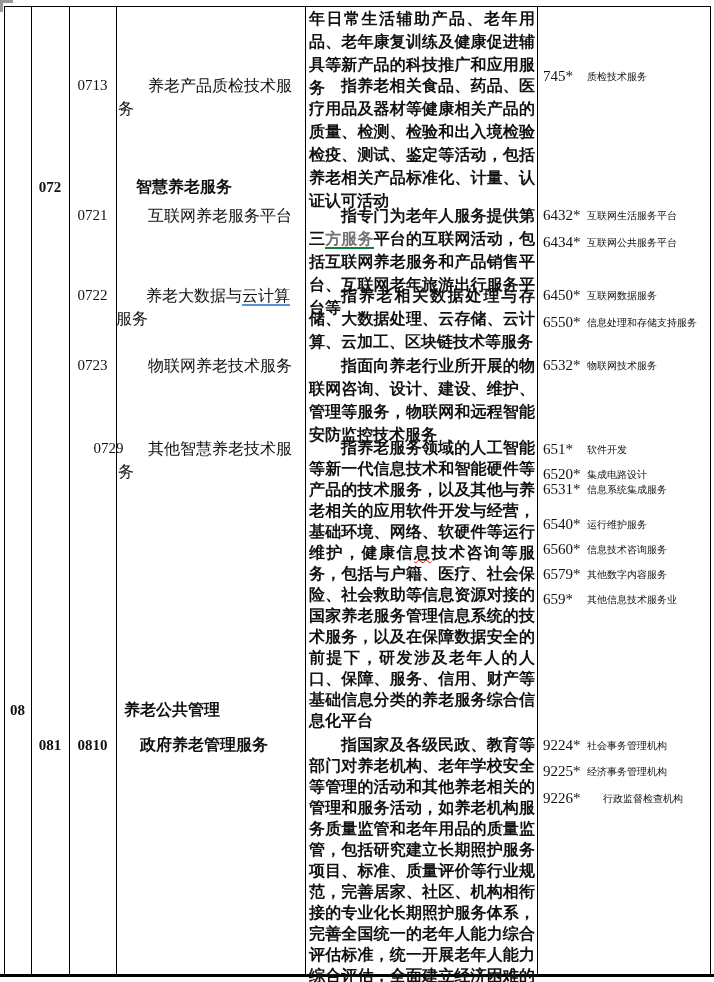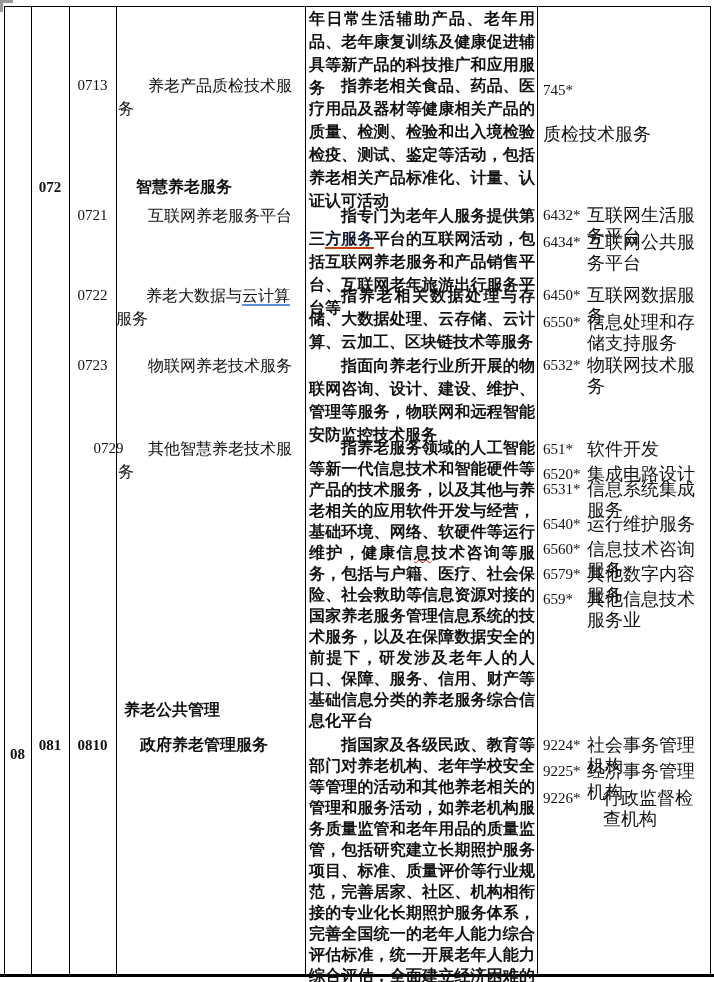--- a/index.html
+++ b/index.html
@@ -17,26 +17,26 @@
   .c3{left:69px;width:47px;}
   .name{left:118px;width:183px;}
   .desc{left:309px;width:226px;text-align:justify;text-justify:inter-ideograph;font-weight:bold;}
   .para{text-indent:32px;}
   .lh21{line-height:21px;}
   .bold{font-weight:bold;}
   .ind06{text-indent:6px;}
   .ind18{text-indent:18px;}
   .ind22{text-indent:22px;}
   .ind30{text-indent:30px;}
-  .ins{color:#0f172a;border-bottom:2px solid #c2410c;}
+  .ins{color:#737373;border-bottom:2px solid #15803d;}
   .ins-dark{color:#111;border-bottom:2px solid #5b8dd9;}
   .sp{text-decoration:underline;text-decoration-style:wavy;text-decoration-color:#e00000;text-decoration-thickness:1px;}
   .ref{position:absolute;left:543px;width:166px;display:flex;line-height:21px;}
   .ref .rc{width:44px;flex:0 0 44px;font-size:15px;}
-  .ref .rl{flex:1;font-size:18px;}
+  .ref .rl{flex:1;font-size:10px;}
 </style>
 </head>
 <body>
 
 <div id="page">
 
   <div class="corner"></div>
   <div class="hline" style="top:6px;"></div>
   <div class="hline-thick" style="top:974px;"></div>
   <div class="vline" style="left:4px;"></div>
@@ -65,29 +65,29 @@
   <div class="cell desc para" style="top:284px;">指养老相关数据处理与存储、大数据处理、云存储、云计算、云加工、区块链技术等服务</div>
 
   <div class="cell code c3" style="top:354px;">0723</div>
   <div class="cell name ind30" style="top:354px;">物联网养老技术服务</div>
   <div class="cell desc para" style="top:354px;">指面向养老行业所开展的物联网咨询、设计、建设、维护、管理等服务，物联网和远程智能安防监控技术服务</div>
 
   <div class="cell code c3" style="top:437px;padding-left:16px;">0729</div>
   <div class="cell name ind30" style="top:437px;">其他智慧养老技术服务</div>
   <div class="cell desc para lh21" style="top:437px;"><span>指养老服务领域的人工智能等新一代信息技术和智能硬件等产品的技术服务，以及其他与养老相关的应用软件开发与经营，基础环境、网络、软硬件等运行维护，健康信</span><span class="sp">息</span><span>技术咨询等服务，包括与户籍、医疗、社会保险、社会救助等信息资源对接的国家养老服务管理信息系统的技术服务，以及在保障数据安全的前提下，研发涉及老年人的人口、保障、服务、信用、财产等基础信息分类的养老服务综合信息化平台</span></div>
 
-  <div class="cell code c1 bold" style="top:699px;margin-top:44px;">08</div>
+  <div class="cell code c1 bold" style="top:699px;">08</div>
   <div class="cell name bold ind06" style="top:698px;">养老公共管理</div>
 
   <div class="cell code c2 bold" style="top:734px;">081</div>
   <div class="cell code c3 bold" style="top:734px;">0810</div>
   <div class="cell name bold ind22" style="top:733px;">政府养老管理服务</div>
   <div class="cell desc para lh21" style="top:734px;">指国家及各级民政、教育等部门对养老机构、老年学校安全等管理的活动和其他养老相关的管理和服务活动，如养老机构服务质量监管和老年用品的质量监管，包括研究建立长期照护服务项目、标准、质量评价等行业规范，完善居家、社区、机构相衔接的专业化长期照护服务体系，完善全国统一的老年人能力综合评估标准，统一开展老年人能力综合评估，全面建立经济困难的高龄、失能老年人补贴制度，</div>
 
-  <div class="ref" style="top:80px;flex-direction:column;">
+  <div class="ref" style="top:66px;">
       <span class="rc">745*</span>
       <span class="rl">质检技术服务</span>
     </div>
   <div class="ref" style="top:205px;">
       <span class="rc">6432*</span>
       <span class="rl">互联网生活服务平台</span>
     </div>
   <div class="ref" style="top:232px;">
       <span class="rc">6434*</span>
       <span class="rl">互联网公共服务平台</span>

